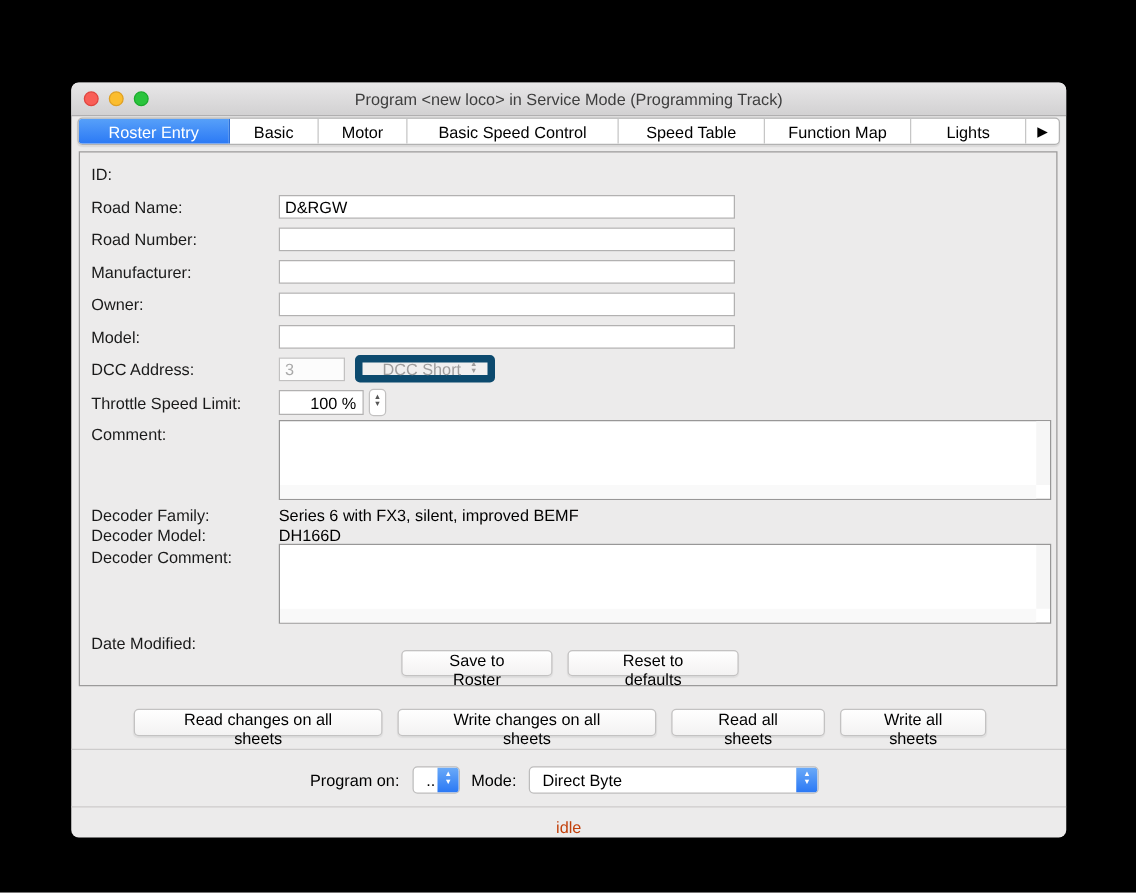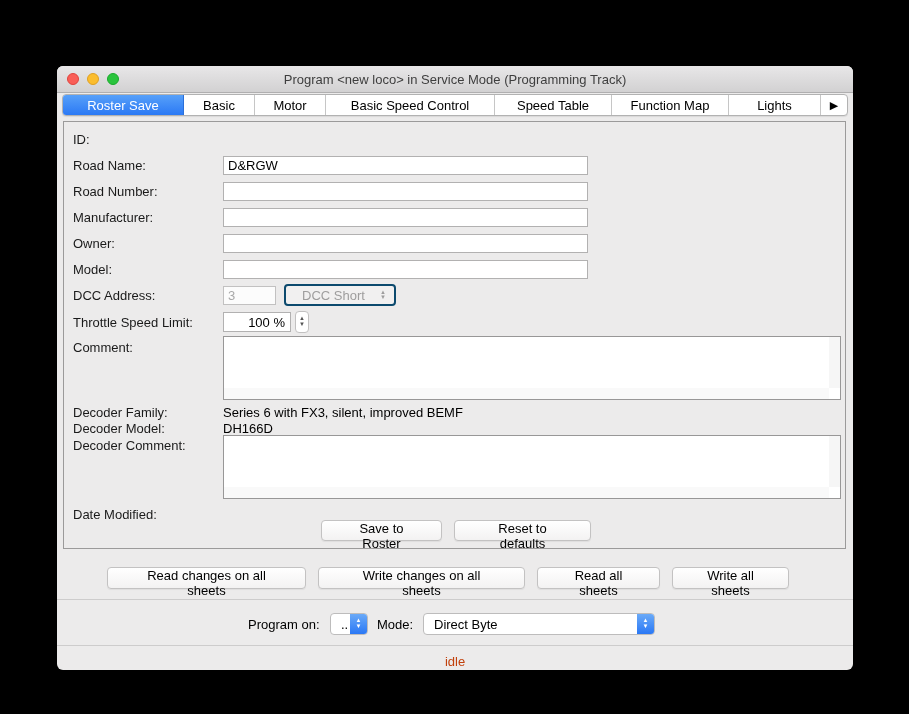--- a/index.html
+++ b/index.html
@@ -25,21 +25,21 @@
   .tab.arrow { font-size:11px; }
 
   
   .panel { position:absolute; left:6px; top:55px; width:783px; height:428px; border:1px solid #9b9a9a; background:#ecebeb; }
   .flabel { position:absolute; left:9px; white-space:nowrap;text-align:center; }
   .tfield { position:absolute; left:159px; width:365px; height:19px; background:#fff; border:1px solid #b2b1b1; font-family:inherit; font-size:13px; padding:0 4px; color:#000; }
   .idfield { position:absolute; left:159px; top:8px; width:365px; height:20px; background:#fff; border:1px solid #5e9ce8; box-shadow:0 0 2px 2px rgba(109,161,231,.55); display:flex; align-items:center; padding:0 3px; }
   .idfield .sel { background:#a9cdf5; padding:1px 1px; }
 
   .smallfield { position:absolute; left:159px; top:164px; width:53px; height:19px; background:#fcfcfc; border:1px solid #c2c1c1; color:#a9a9a9; padding:0 4px; font-family:inherit; font-size:13px; }
-  .combo-disabled { position:absolute; left:220px; top:162px; width:112px; height:22px; background:#f1f0f0; border:2px solid #0c4a6e; border-radius:4px; display:flex; align-items:center; color:#9e9d9d; padding-left:16px; }
+  .combo-disabled { position:absolute; left:220px; top:162px; width:112px; height:22px; background:#f1f0f0; border:6px solid #0c4a6e; border-radius:4px; display:flex; align-items:center; color:#9e9d9d; padding-left:16px; }
   .combo-disabled .chev { margin-left:auto; margin-right:8px; }
   .chev { display:flex; flex-direction:column; align-items:center; line-height:5px; font-size:6px; color:#9e9d9d; }
   .chev span { height:5px; }
 
   .spinfield { position:absolute; left:159px; top:190px; width:68px; height:20px; background:#fff; border:1px solid #b2b1b1; text-align:right; padding:0 5px; font-family:inherit; font-size:13px; color:#000; }
   .spinner { position:absolute; left:231px; top:189px; width:14px; height:22px; background:#fff; border:1px solid #c2c1c1; border-radius:4px; display:flex; flex-direction:column; align-items:center; justify-content:center; line-height:5px; font-size:6px; color:#555; }
   .spinner span { height:6px; }
 
   .scrollarea { position:absolute; left:159px; width:618px; height:64px; background:#fff; border:1px solid #989797; }
   .scrollarea .vtrack { position:absolute; right:0; top:0; width:11px; bottom:11px; background:#f6f6f6; }
@@ -85,21 +85,21 @@
   <div class="titlebar">
     <div class="lights">
       <div class="light red"></div>
       <div class="light yellow"></div>
       <div class="light green"></div>
     </div>
     <div class="title">Program &lt;new loco&gt; in Service Mode (Programming Track)</div>
   </div>
 
   <div class="tabstrip">
-    <div class="tab selected" style="width:121px">Roster Save</div>
+    <div class="tab selected" style="width:121px">Roster Entry</div>
     <div class="tab" style="width:71px">Basic</div>
     <div class="tab" style="width:71px">Motor</div>
     <div class="tab" style="width:169px">Basic Speed Control</div>
     <div class="tab" style="width:117px">Speed Table</div>
     <div class="tab" style="width:117px">Function Map</div>
     <div class="tab" style="width:92px">Lights</div>
     <div class="tab arrow" style="flex:1">▶</div>
   </div>
 
   <div class="panel">

